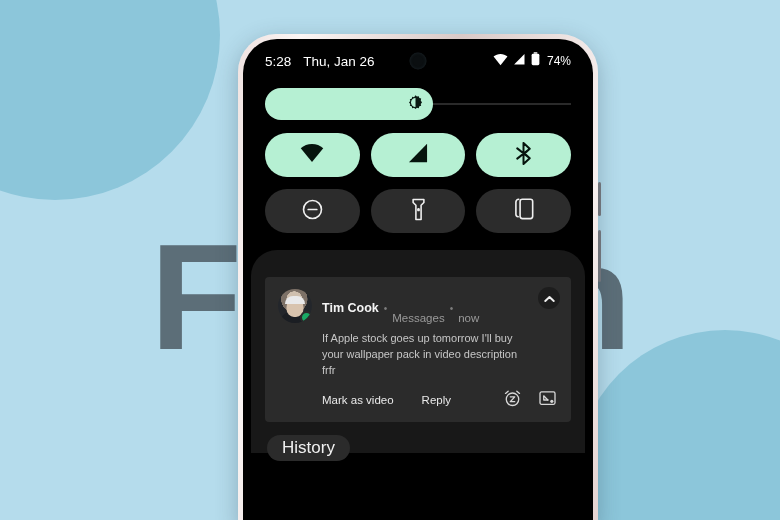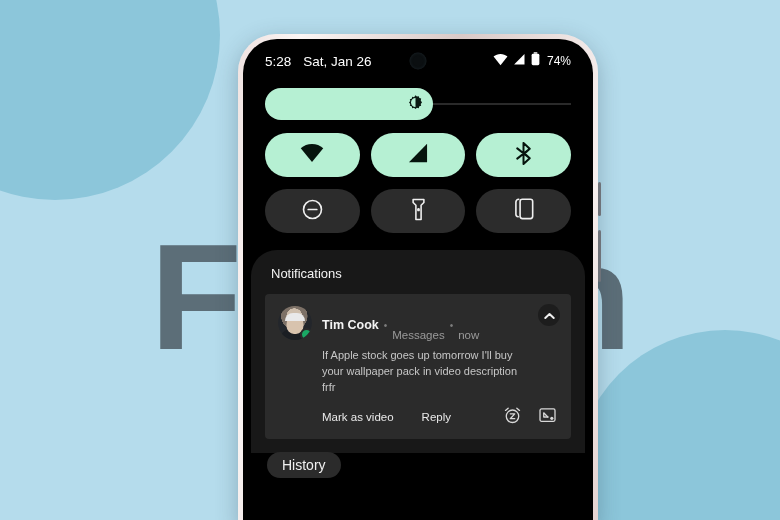--- a/index.html
+++ b/index.html
@@ -161,21 +161,21 @@
     background:#1d1d1d;
     display:flex; align-items:center; justify-content:center;
   }
 
   #history-btn {
     margin:13px 0 0 2px;
     display:inline-flex; align-items:center;
     height:26px; padding:0 15px;
     border-radius:14px;
     background:#2b2b2b;
-    color:#f0f0f0; font-size:14px; font-weight:500;
+    color:#f0f0f0; font-size:17px; font-weight:500;
   }
 
   
   .side-btn { position:absolute; right:-3px; width:3px; border-radius:2px; background:#6e7279; }
   #side-btn-1 { top:148px; height:34px; }
   #side-btn-2 { top:196px; height:52px; }
 </style>
 </head>
 <body>
 
@@ -187,21 +187,21 @@
 
 <div id="phone">
   <div class="side-btn" id="side-btn-1"></div>
   <div class="side-btn" id="side-btn-2"></div>
 
   <div id="screen">
 
     <div id="statusbar">
       <div id="status-left">
         <span>5:28</span>
-        <span>Sat, Jan 26</span>
+        <span>Thu, Jan 26</span>
       </div>
 
       <div id="camera-dot"></div>
 
       <div id="status-right">
         <span>
           <svg width="15" height="13" viewBox="0 0 16 13">
               <path d="M8 12.5 0.6 3.4C2.7 1.6 5.2 0.6 8 0.6s5.3 1 7.4 2.8L8 12.5z" fill="#fff"></path>
             </svg>
         </span>
@@ -280,21 +280,20 @@
             <svg width="20" height="22" viewBox="0 0 21 23">
               <rect x="6.4" y="1.2" width="13.2" height="20.4" rx="2.4" stroke="#efefef" stroke-width="1.7" fill="none"></rect>
               <path d="M4.4 19.6A2.6 2.6 0 012 17V4.2a3 3 0 013-3" stroke="#efefef" stroke-width="1.7" fill="none" stroke-linecap="round"></path>
             </svg>
           </span>
         </div>
       </div>
     </div>
 
     <div id="shade">
-      <div id="shade-title">Notifications</div>
 
       <div id="notif-card">
 
         <div id="collapse-btn">
           <span>
             <svg width="11" height="8" viewBox="0 0 12 8">
               <path d="M1.4 6.2 6 1.8l4.6 4.4" stroke="#f0f0f0" stroke-width="2.1" fill="none" stroke-linecap="round" stroke-linejoin="round"></path>
             </svg>
           </span>
         </div>

